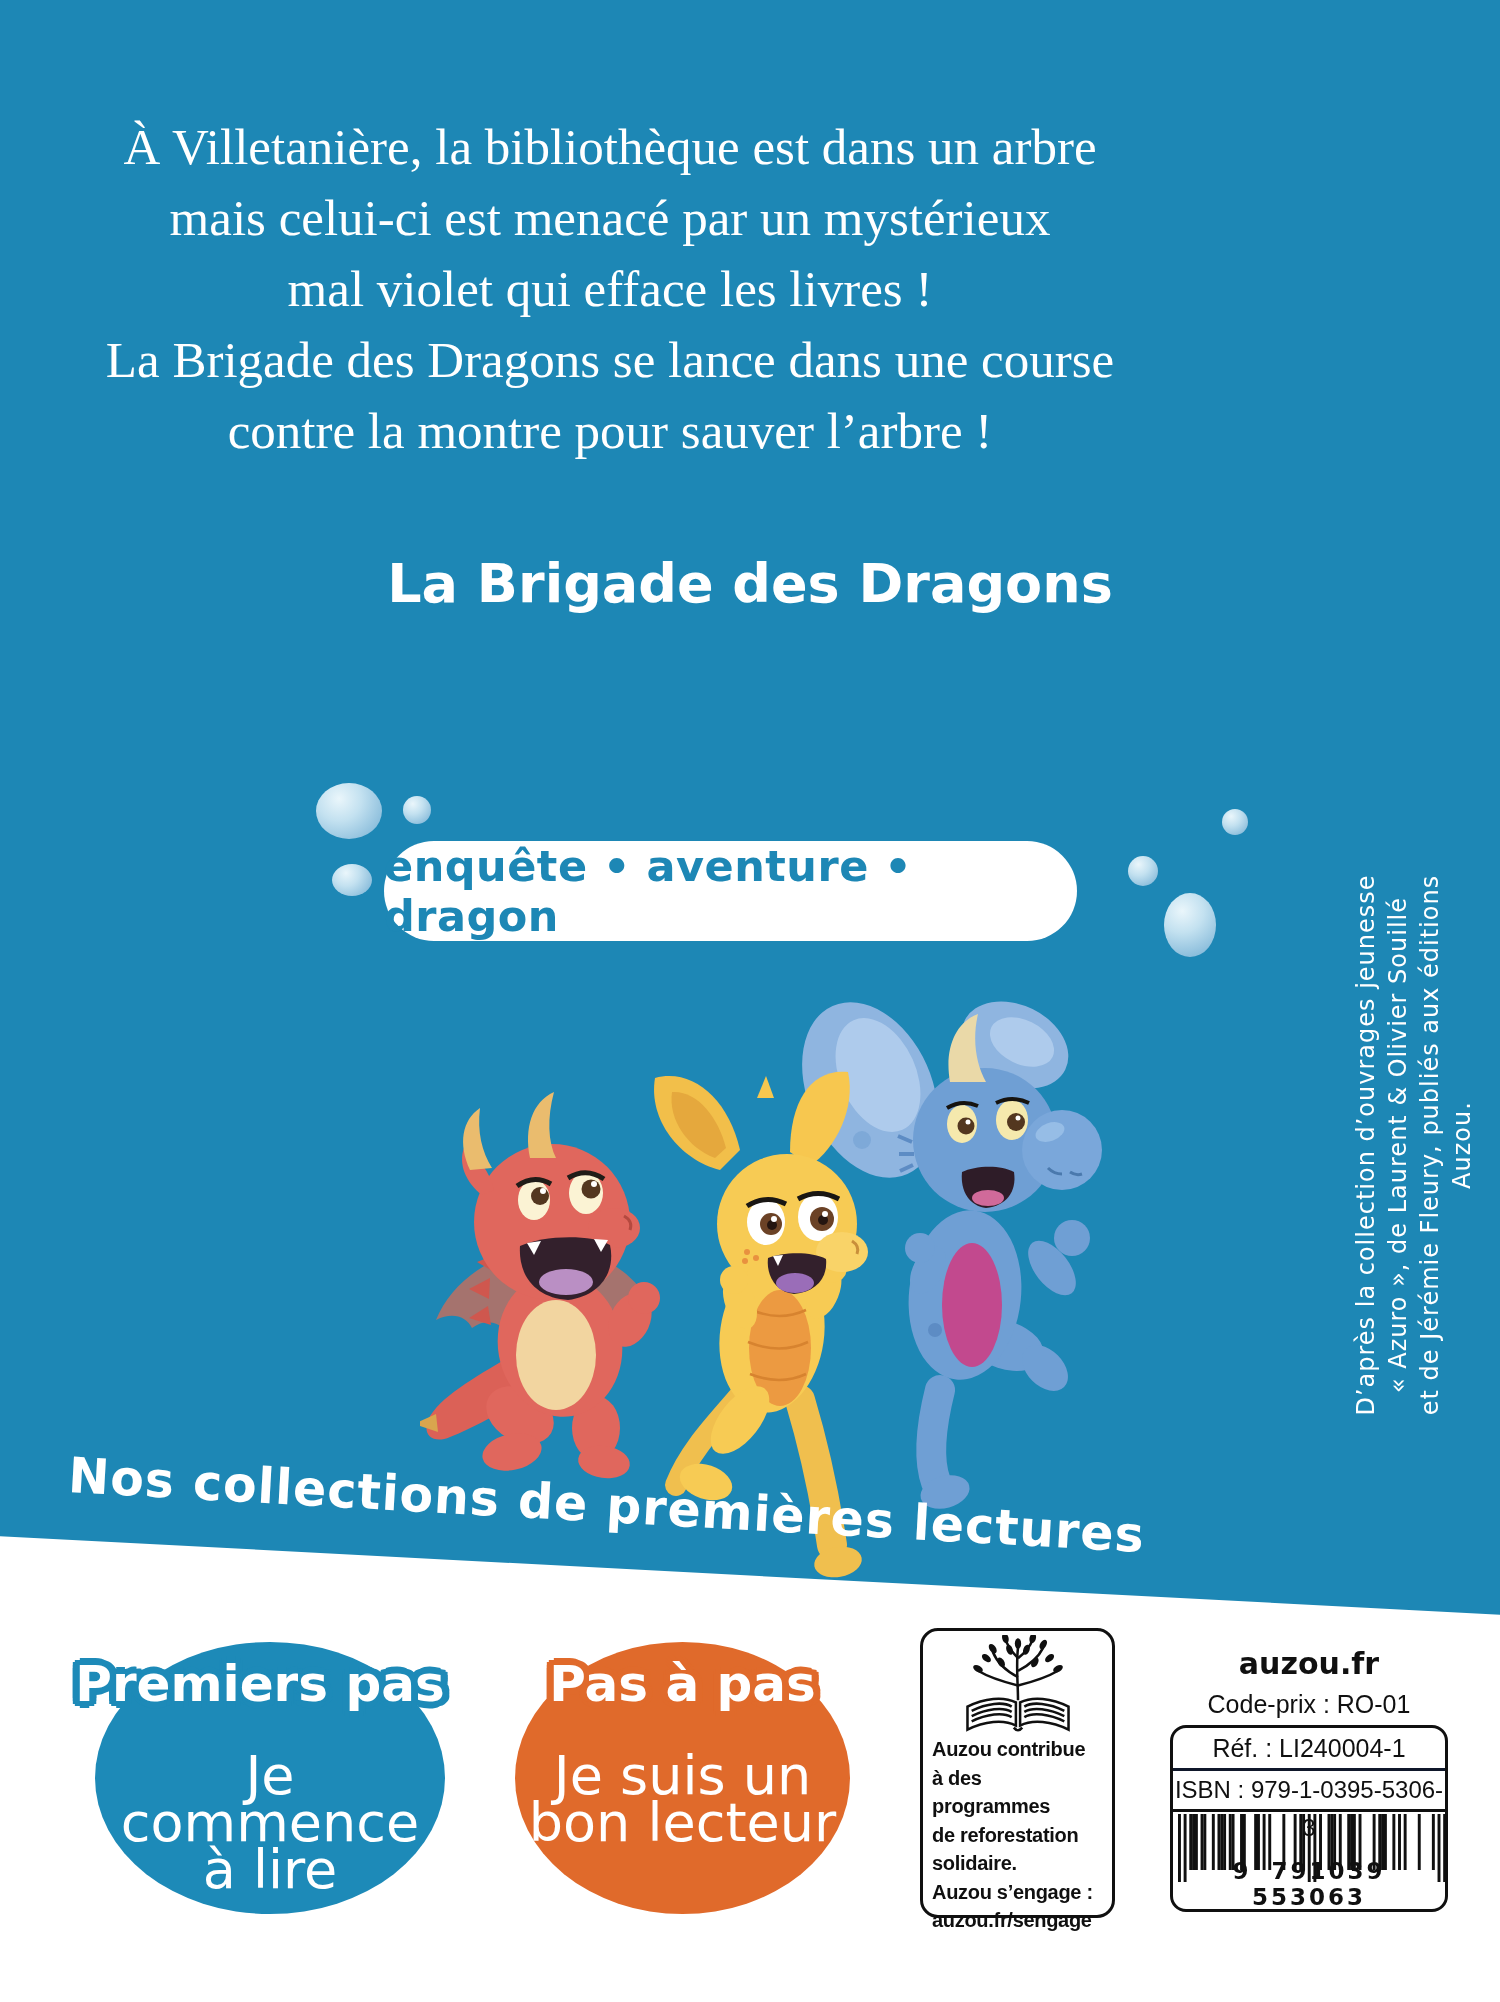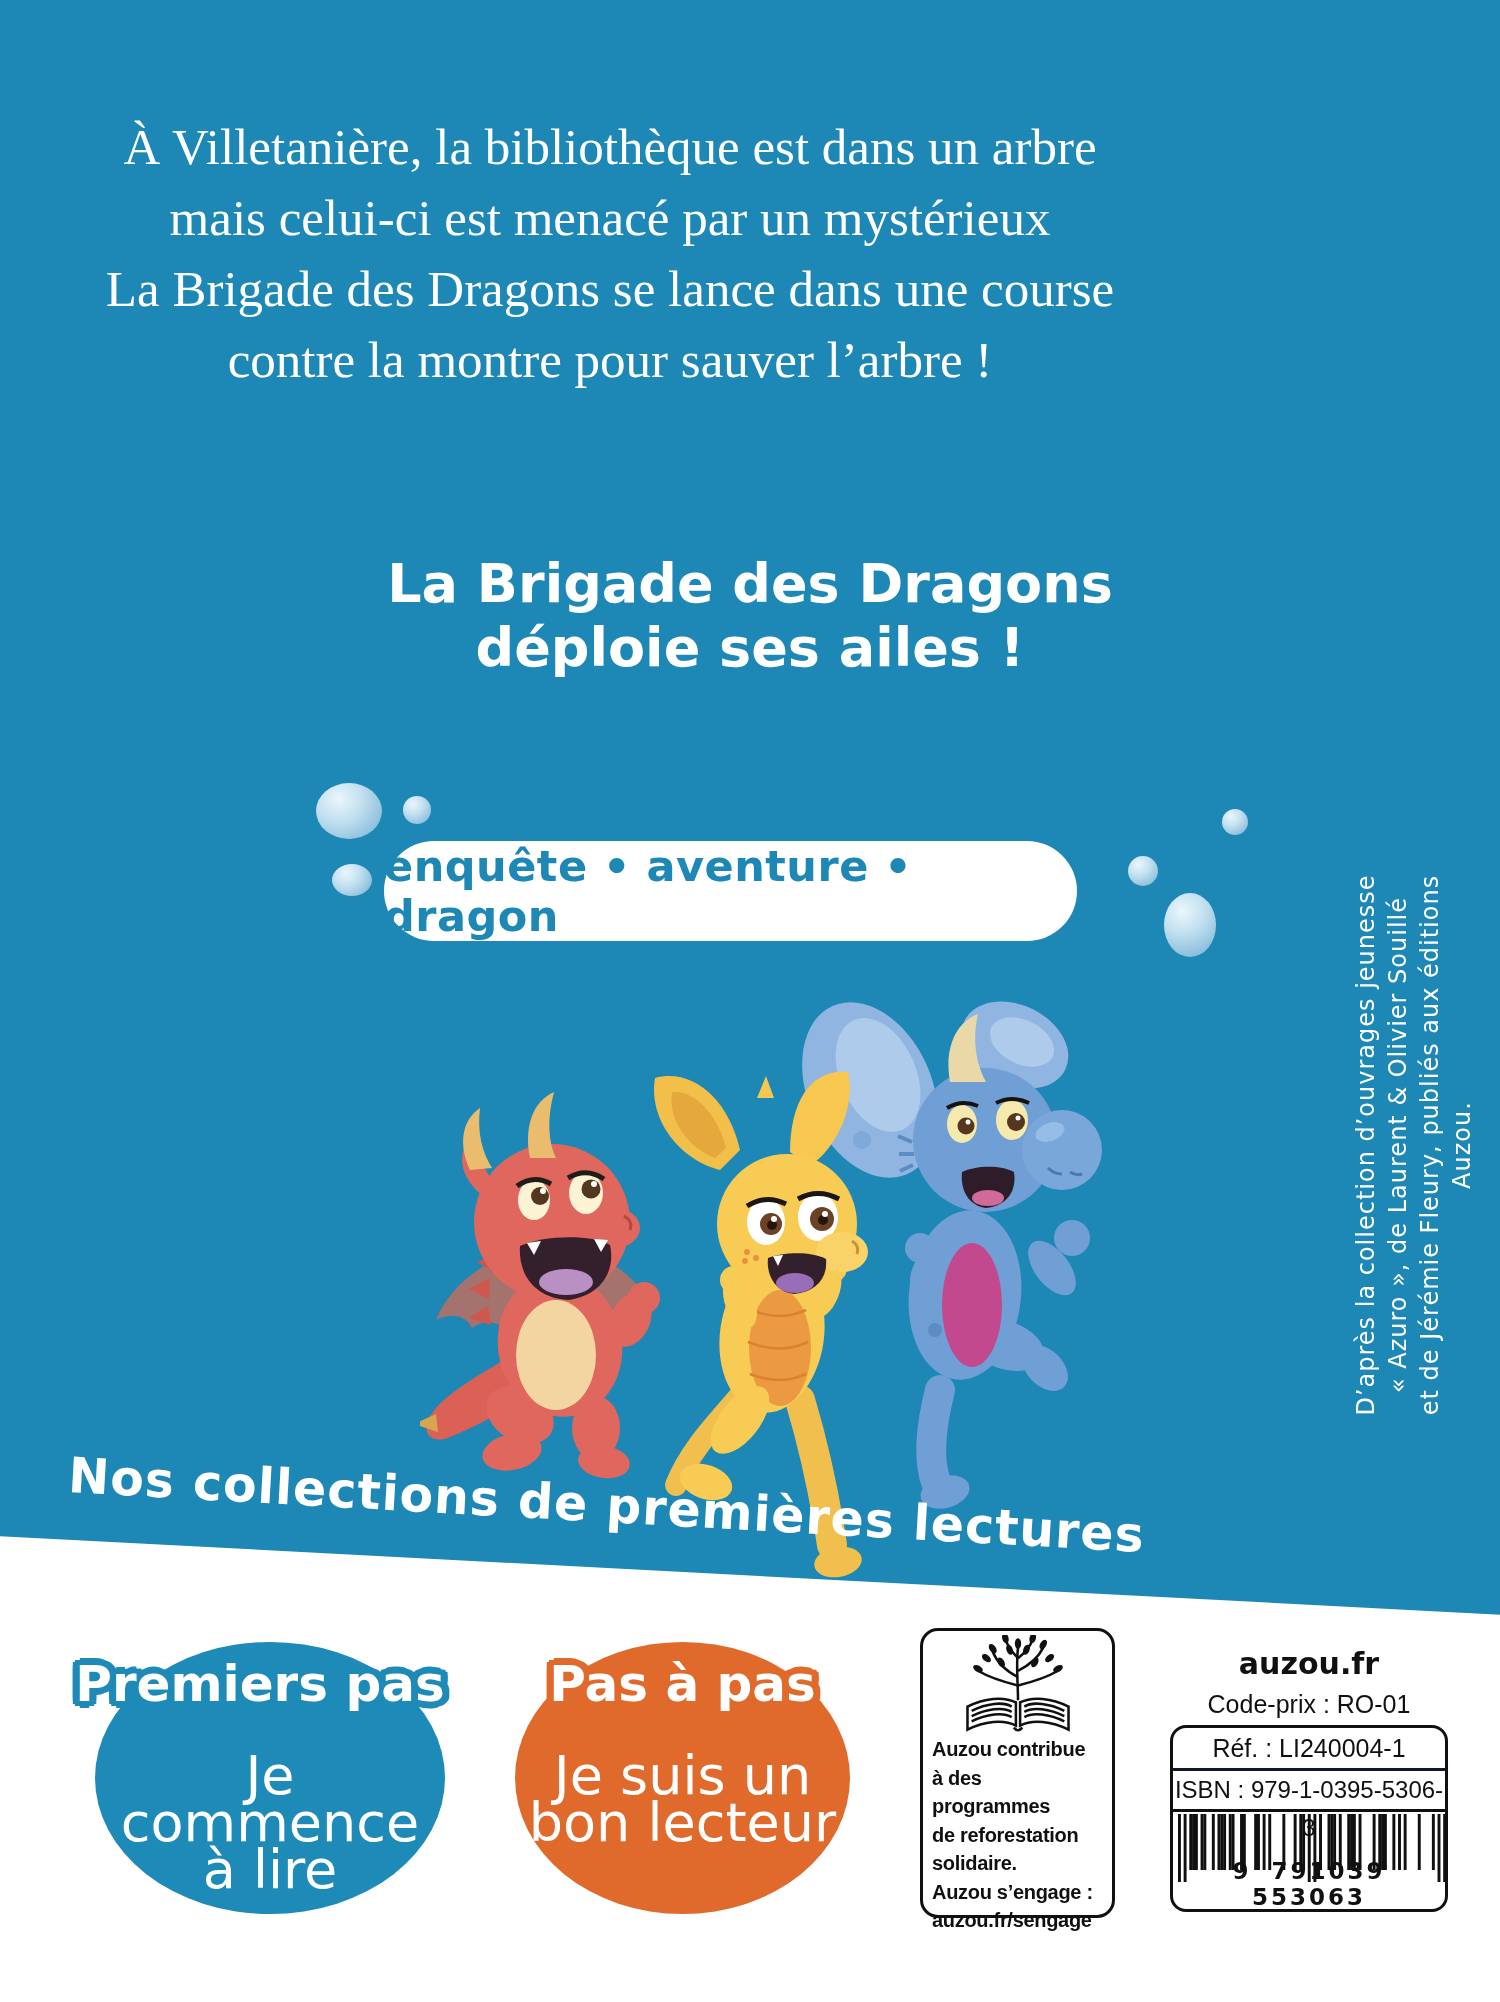--- a/index.html
+++ b/index.html
@@ -74,27 +74,27 @@
              letter-spacing:3px;word-spacing:9px;color:#101010;}
 </style>
 </head>
 <body>
 
 <div class="page">
 
   <div class="abs blurb">
     <div>À Villetanière, la bibliothèque est dans un arbre</div>
     <div>mais celui-ci est menacé par un mystérieux</div>
+    <div>mal violet qui efface les livres !</div>
     <div>La Brigade des Dragons se lance dans une course</div>
     <div>contre la montre pour sauver l’arbre !</div>
   </div>
 
   <div class="abs headline">
     <div>La Brigade des Dragons</div>
-    <div>déploie ses ailes !</div>
   </div>
 
   <div class="abs bubble" style="left:316px;top:783px;width:66px;height:56px;"></div>
   <div class="abs bubble" style="left:403px;top:796px;width:28px;height:28px;"></div>
   <div class="abs bubble" style="left:332px;top:864px;width:40px;height:32px;"></div>
   <div class="abs bubble" style="left:1222px;top:809px;width:26px;height:26px;"></div>
   <div class="abs bubble" style="left:1128px;top:856px;width:30px;height:30px;"></div>
   <div class="abs bubble" style="left:1164px;top:893px;width:52px;height:64px;"></div>
 
   <div class="abs pill">

